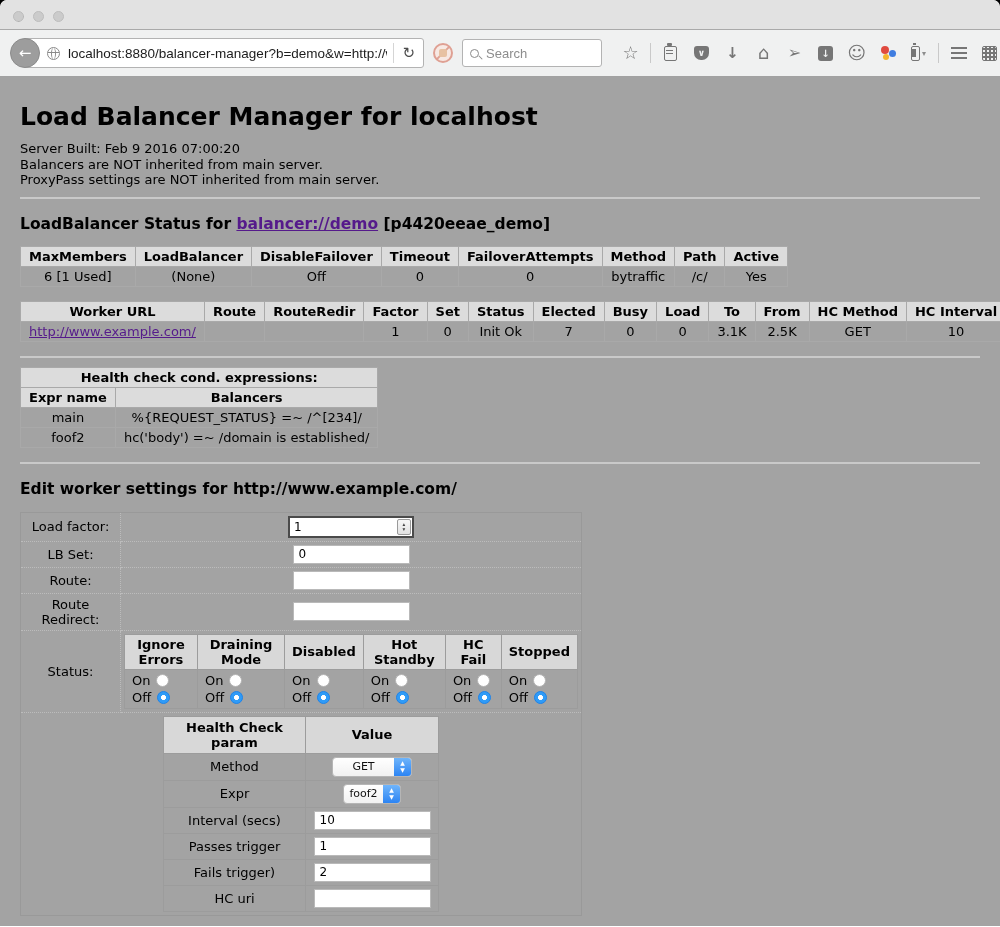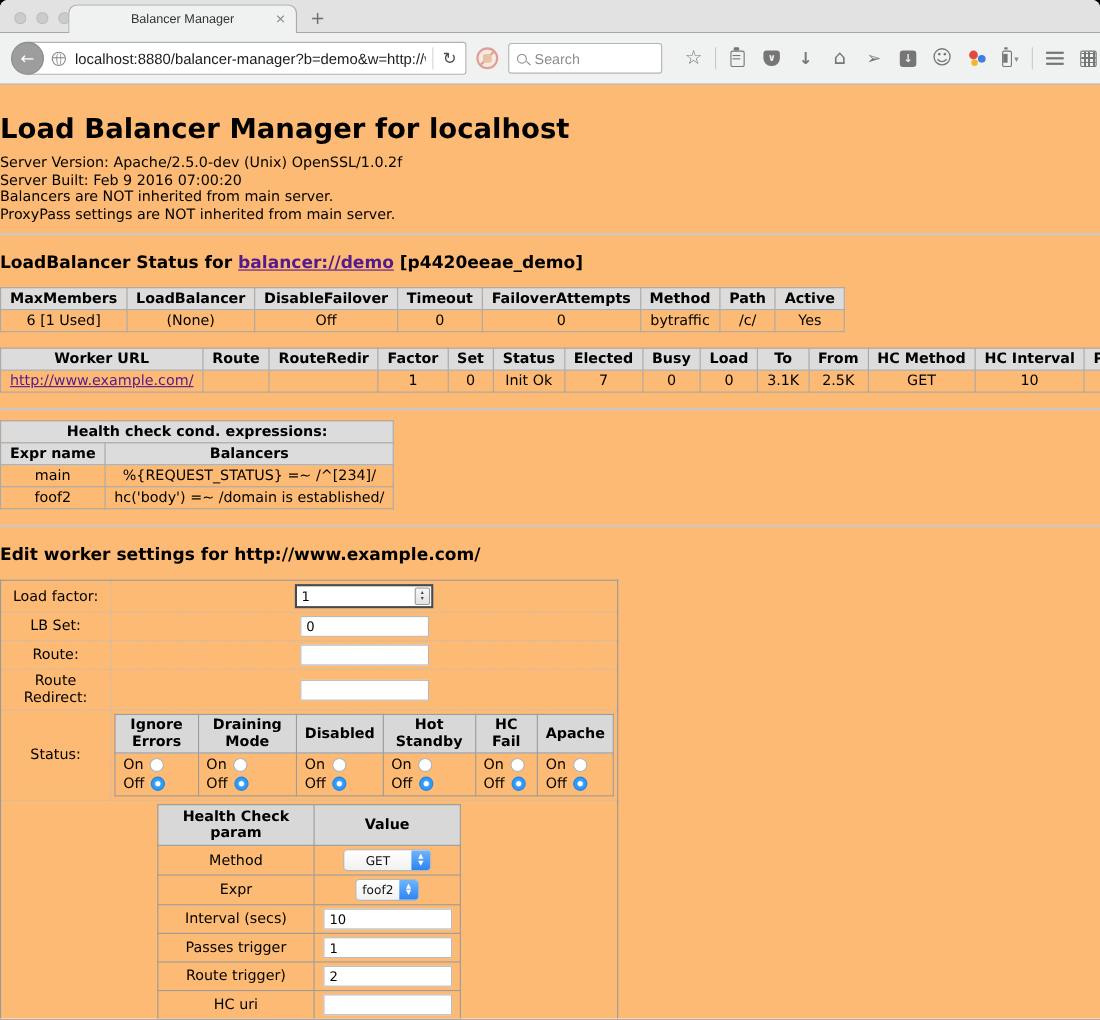--- a/index.html
+++ b/index.html
@@ -65,21 +65,21 @@
   .battery::before { content:""; position:absolute; left:1px; top:-3.5px; width:3px; height:2px; background:#767676; }
   .battery::after { content:""; position:absolute; left:0.5px; top:2px; width:4px; height:8px; background:#767676; }
   .caret { font-size:8px; color:#8d8d8d; margin-left:2px; }
   .burger { width:16px; height:12px; border-top:2.2px solid #767676; border-bottom:2.2px solid #767676; position:relative; }
   .burger::before { content:""; position:absolute; left:0; right:0; top:2.8px; border-top:2.2px solid #767676; }
   .gridic { width:15px; height:15px; border:1.5px solid #767676; position:relative; background:
             repeating-linear-gradient(0deg, transparent 0 2.5px, #767676 2.5px 4px),
             repeating-linear-gradient(90deg, transparent 0 2.5px, #767676 2.5px 4px); border-radius:2px; }
 
   
-  .content { background:#fdba74; height:849px; padding:0 0; overflow:hidden; font-size:13px; color:#000; }
+  .content { background:#a3a3a3; height:849px; padding:0 20px; overflow:hidden; font-size:13px; color:#000; }
   h1.pagetitle { font-size:25px; margin:25px 0 10px 0; font-weight:bold; }
   .info div { line-height:15.5px; }
   hr.rule { border:none; border-top:2px solid #c9c9c9; margin:9px 0; }
   h3.section { font-size:15.5px; margin:16px 0 13px 0; font-weight:bold; }
   a.vlink { color:#551a8b; text-decoration:underline;text-align:right; }
 
   table.tbl { border-collapse:collapse; font-size:13px; margin-bottom:14px; }
   table.tbl th, table.tbl td { border:1px solid #a9a9a9; padding:2px 8px; text-align:center; height:17px; white-space:nowrap; }
   table.tbl th { background:#dcdcdc; font-weight:bold; }
   table.worker { width:984px; }
@@ -120,24 +120,20 @@
 <body>
 
 <div class="window">
 
   <div class="topstrip">
     <div class="lights">
       <span class="light"></span>
       <span class="light"></span>
       <span class="light"></span>
     </div>
-    <div class="tab">
-      <span class="tab-title">Balancer Manager</span>
-      <span class="tab-close">×</span>
-    </div>
     <span class="newtab">+</span>
   </div>
 
   <div class="toolbar">
     <div class="backbtn">
       <span>←</span>
     </div>
     <div class="urlbar">
       <span class="globe"></span>
       <input class="urlinput" value="localhost:8880/balancer-manager?b=demo&amp;w=http://www.examp" style="">
@@ -183,21 +179,20 @@
       <span class="ic">
           <span class="gridic"></span>
         </span>
     </div>
   </div>
 
   <div class="content">
     <h1 class="pagetitle">Load Balancer Manager for localhost</h1>
 
     <div class="info">
-      <div>Server Version: Apache/2.5.0-dev (Unix) OpenSSL/1.0.2f</div>
       <div>Server Built: Feb 9 2016 07:00:20</div>
       <div>Balancers are NOT inherited from main server.</div>
       <div>ProxyPass settings are NOT inherited from main server.</div>
     </div>
 
     <hr class="rule">
 
     <h3 class="section"><span>LoadBalancer Status for </span><a class="vlink" href="#">balancer://demo</a><span> [p4420eeae_demo]</span></h3>
 
     <table class="tbl">
@@ -320,21 +315,21 @@
         <td class="flabel">Status:</td>
         <td>
           <table class="st-tbl">
             <tbody>
                   <tr>
               <th>Ignore Errors</th>
               <th>Draining Mode</th>
               <th>Disabled</th>
               <th>Hot Standby</th>
               <th>HC Fail</th>
-              <th>Apache</th>
+              <th>Stopped</th>
             </tr>
             <tr>
               <td>
                 <div class="radio-line">
                         <span>On</span>
                         <span class="radio"></span>
                       </div>
                 <div class="radio-line">
                         <span>Off</span>
                         <span class="radio checked"></span>
@@ -429,21 +424,21 @@
             </tr>
             <tr>
               <td>Interval (secs)</td>
               <td><input class="txt" value="10" style=""></td>
             </tr>
             <tr>
               <td>Passes trigger</td>
               <td><input class="txt" value="1" style=""></td>
             </tr>
             <tr>
-              <td>Route trigger)</td>
+              <td>Fails trigger)</td>
               <td><input class="txt" value="2" style=""></td>
             </tr>
             <tr>
               <td>HC uri</td>
               <td><input class="txt" value="" style=""></td>
             </tr>
           </tbody>
               </table>
         </td>
       </tr>

